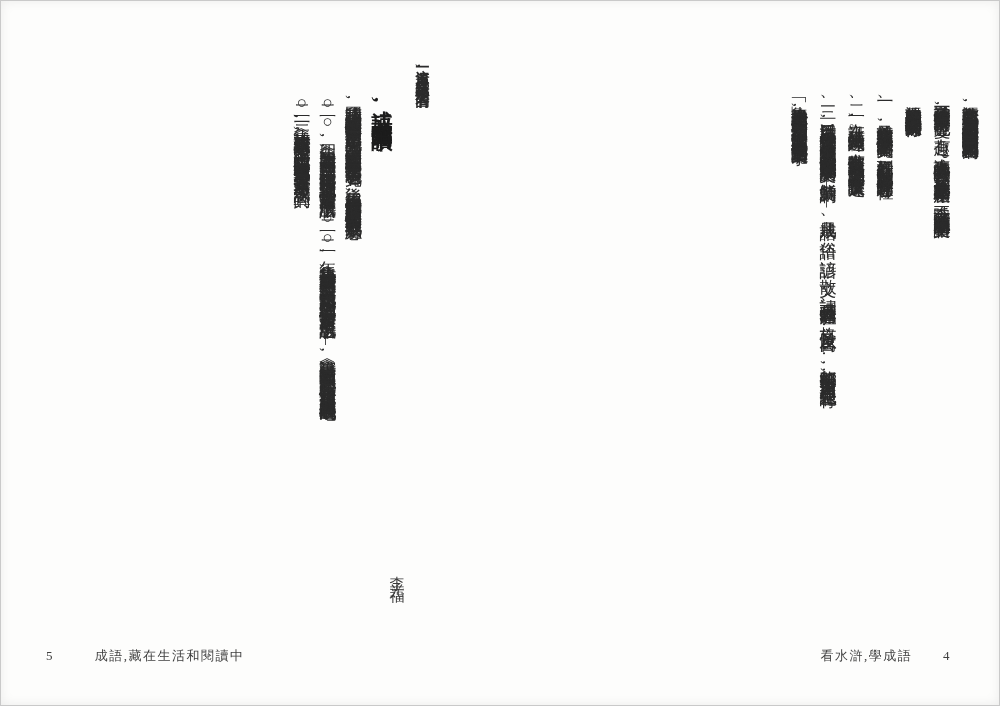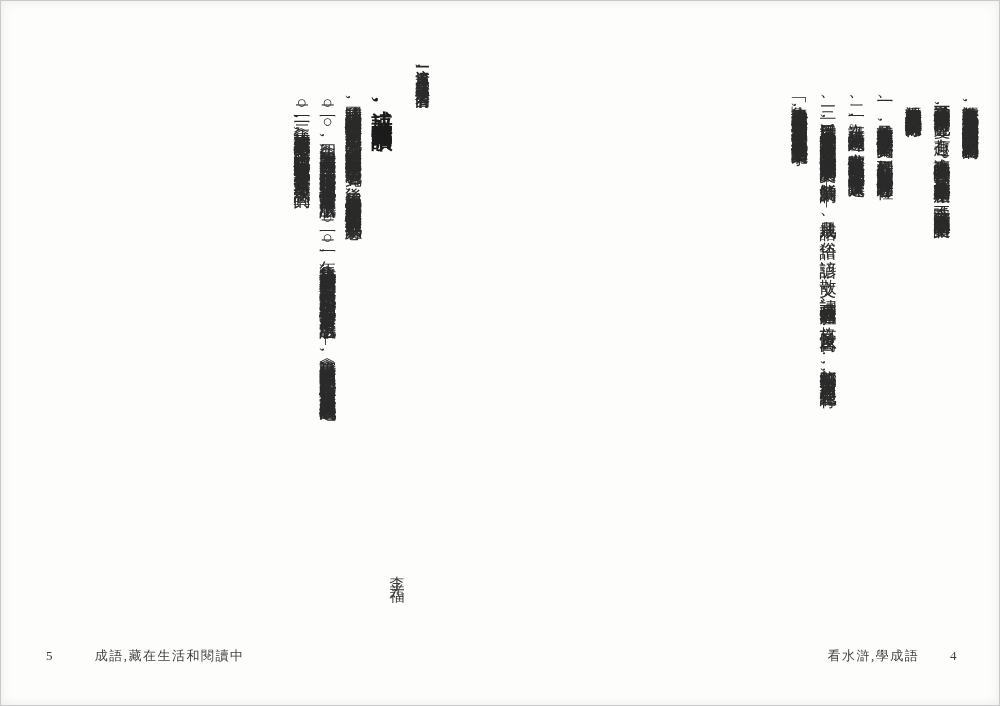--- a/index.html
+++ b/index.html
@@ -78,21 +78,21 @@
   
   .page-footer {
     position: absolute;
     bottom: 40px;
     font-size: 13px;
     color: #3f3f3f;
     letter-spacing: 1.5px;
     white-space: nowrap;
   }
   .footer-left  { left: 45px; }
-  .footer-right { right: 41px; font-family: Liberation Serif, serif; }
+  .footer-right { right: 48px; font-family: Liberation Serif, serif; }
   .footer-left .footer-title   { margin-left: 36px; }
   .footer-right .footer-number { margin-left: 26px; }
 </style>
 </head>
 <body>
 
 <div class="spread">
 
   <section class="page">
 

